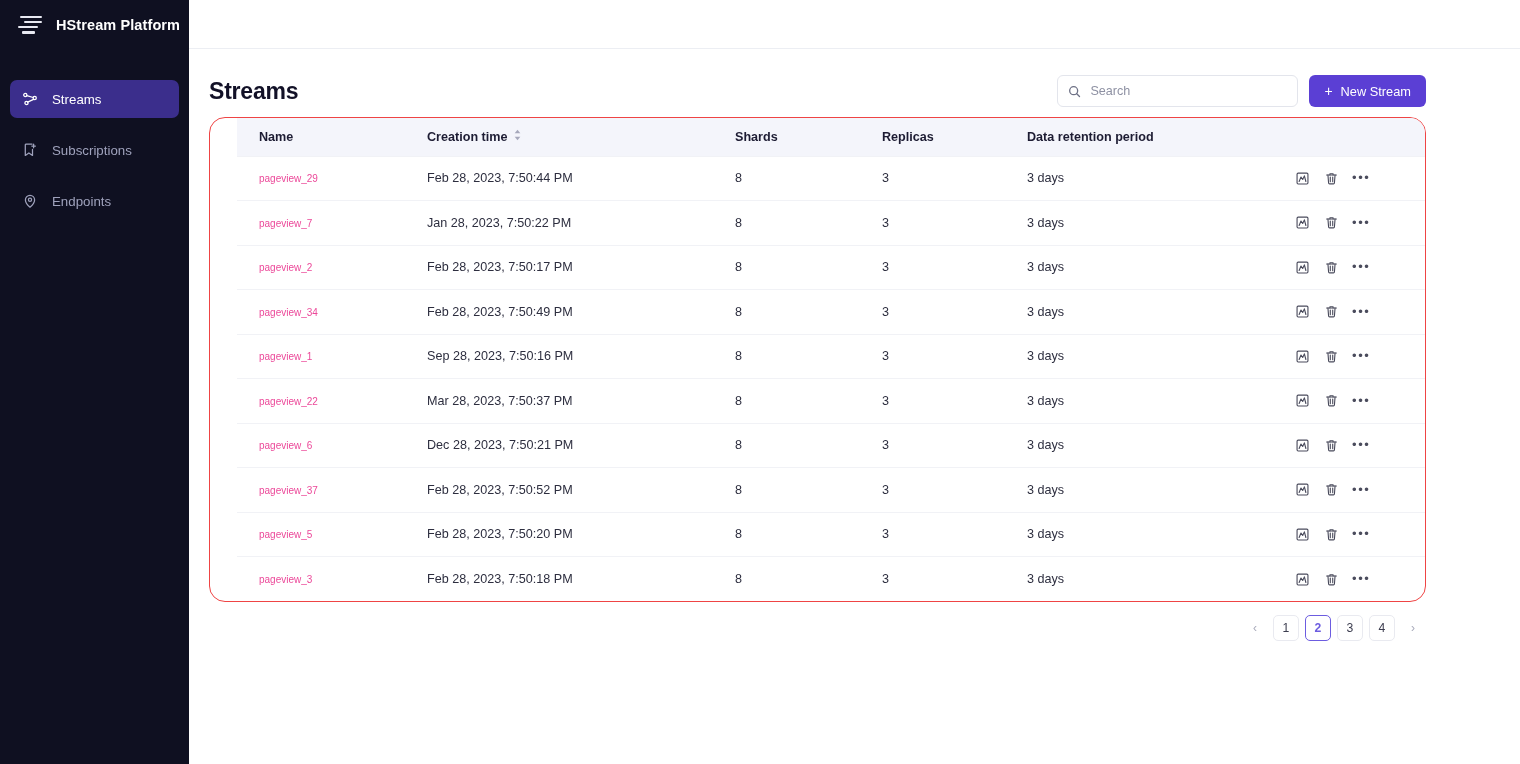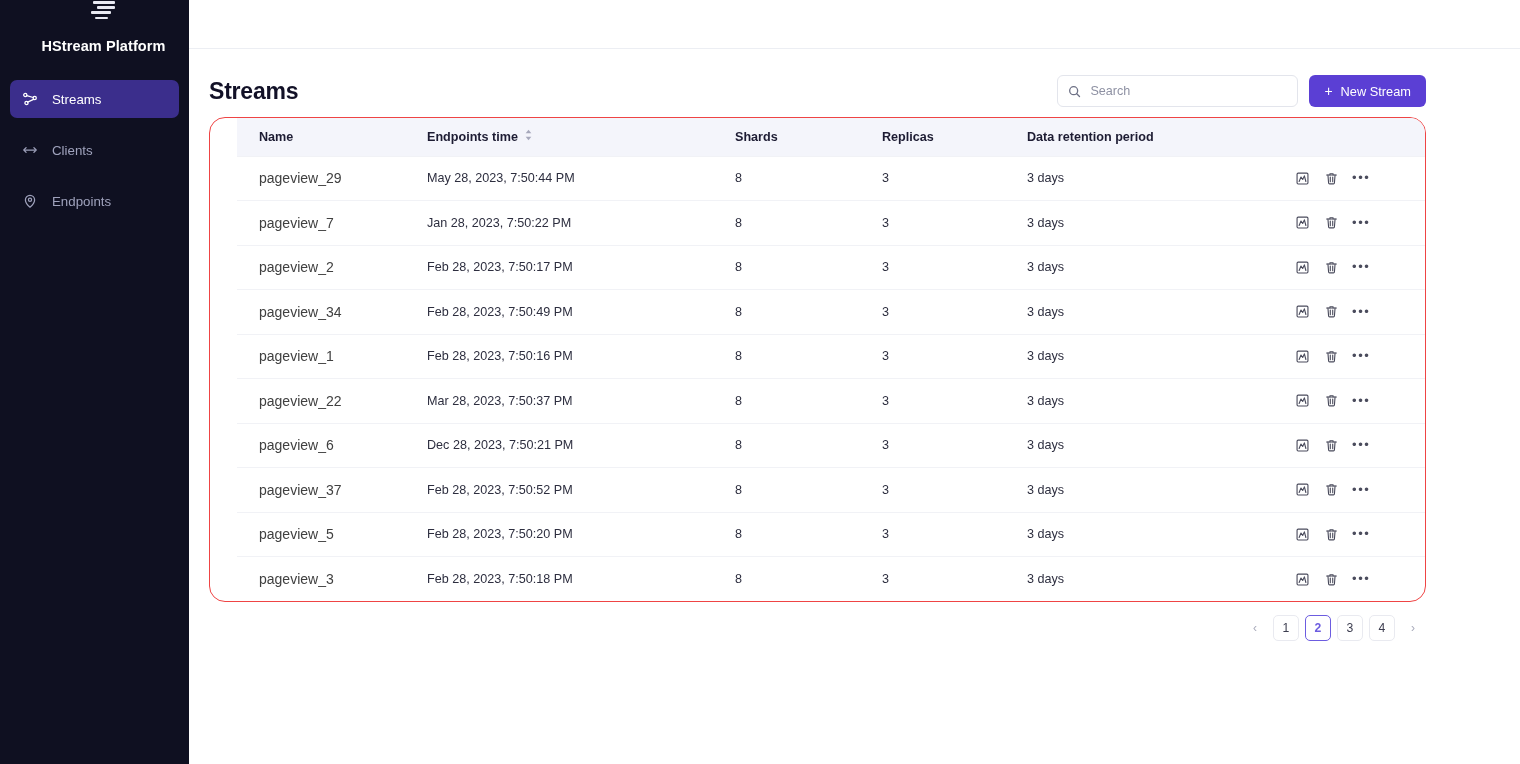--- a/index.html
+++ b/index.html
@@ -29,21 +29,20 @@
     position: relative;
     overflow: hidden;
   }
 
   .brand {
     height: 49px;
     display: flex;
     align-items: center;
     padding-left: 18px;
     gap: 12px;
-    flex-direction: column;
   }
   .brand-logo {
     width: 26px;
     height: 20px;
     position: relative;
     flex: 0 0 26px;
   }
   .brand-logo i {
     position: absolute;
     height: 2.6px;
@@ -220,23 +219,23 @@
   }
 
   .col-name    { width: 190px; padding-left: 22px !important; }
   .col-time    { width: 308px; }
   .col-shards  { width: 147px; }
   .col-replicas{ width: 145px; }
   .col-ret     { width: auto; }
   .col-actions { width: 175px; }
 
   .link-name {
-    color: #404040;
+    color: #ec4899;
     text-decoration: none;
-    font-size: 14px;
+    font-size: 10px;
     cursor: pointer;
   }
 
   .row-actions {
     display: flex;
     align-items: center;
     justify-content: flex-start;
     gap: 12px;
     padding-left: 44px;
   }
@@ -317,32 +316,32 @@
             <circle cx="3.3" cy="4" r="1.6"></circle>
               <circle cx="12.7" cy="7" r="1.6"></circle>
               <circle cx="4.5" cy="12" r="1.6"></circle>
             <path d="M4.8 4.6 L11.2 6.5"></path>
               <path d="M11.6 8.3 L5.6 11.2"></path>
           </svg>
         </span>
         <span class="nav-label">Streams</span>
       </div>
 
-
-
       <div class="nav-item">
         <span class="nav-icon">
           <svg width="16" height="16" viewBox="0 0 16 16" fill="none" stroke="currentColor" stroke-width="1.25" stroke-linecap="round" stroke-linejoin="round">
-            <path d="M4.1 5.6 1.8 8l2.3 2.4"></path>
-            <path d="M11.9 5.6 14.2 8l-2.3 2.4"></path>
-            <path d="M2.6 8h10.8"></path>
+            <path d="M10 2H4.3a1 1 0 0 0-1 1v10.4l3.6-2.4 3.6 2.4V7.4"></path>
+            <path d="M11.6 2.2v3.6"></path>
+              <path d="M9.8 4h3.6"></path>
           </svg>
         </span>
-        <span class="nav-label">Clients</span>
+        <span class="nav-label">Subscriptions</span>
       </div>
+
+
 
       <div class="nav-item">
         <span class="nav-icon">
           <svg width="16" height="16" viewBox="0 0 16 16" fill="none" stroke="currentColor" stroke-width="1.25" stroke-linecap="round" stroke-linejoin="round">
             <path d="M8 14.2s4.6-4 4.6-7.3A4.6 4.6 0 0 0 8 2.3a4.6 4.6 0 0 0-4.6 4.6C3.4 10.2 8 14.2 8 14.2z"></path>
             <circle cx="8" cy="6.8" r="1.6"></circle>
           </svg>
         </span>
         <span class="nav-label">Endpoints</span>
       </div>
@@ -383,21 +382,21 @@
         <table class="data">
           <thead>
             <tr>
               <th class="col-name" style="padding-left:22px">
                 <div class="th-inner">
                     <span>Name</span>
                   </div>
               </th>
               <th class="col-time">
                 <div class="th-inner">
-                  <span>Endpoints time</span>
+                  <span>Creation time</span>
                   <span>
                     <svg width="9" height="12" viewBox="0 0 9 12" fill="#a6a8bb">
                       <path d="M4.5 0.8 7.3 4.3H1.7z"></path>
                         <path d="M4.5 11.2 1.7 7.7h5.6z"></path>
                     </svg>
                   </span>
                 </div>
               </th>
               <th class="col-shards">
                 <div class="th-inner">
@@ -413,21 +412,21 @@
                 <div class="th-inner">
                     <span>Data retention period</span>
                   </div>
               </th>
               <th class="col-actions"></th>
             </tr>
           </thead>
           <tbody id="tbody">
               <tr>
                 <td class="col-name" style="padding-left:22px"><a class="link-name">pageview_29</a></td>
-                <td class="col-time">May 28, 2023, 7:50:44 PM</td>
+                <td class="col-time">Feb 28, 2023, 7:50:44 PM</td>
                 <td class="col-shards">8</td>
                 <td class="col-replicas">3</td>
                 <td class="col-ret">3 days</td>
                 <td class="col-actions">
                   <div class="row-actions">
                     <span class="icon-btn">
                       <svg width="15" height="15" viewBox="0 0 16 16" fill="none" stroke="currentColor" stroke-width="1.2" stroke-linecap="round" stroke-linejoin="round">
                         <rect x="2.2" y="2.2" width="11.6" height="11.6" rx="1.2"></rect>
                         <path d="M4.4 11.2 L6.4 6.4 L8.2 9.1 L10 5.2 L11.6 11.2"></path>
                       </svg>
@@ -521,21 +520,21 @@
                         <path d="M6.7 6.5v5"></path>
                         <path d="M9.3 6.5v5"></path>
                       </svg>
                     </span>
                     <span class="dots">•••</span>
                   </div>
                 </td>
               </tr>
               <tr>
                 <td class="col-name" style="padding-left:22px"><a class="link-name">pageview_1</a></td>
-                <td class="col-time">Feb 28, 2023, 7:50:16 PM</td>
+                <td class="col-time">Sep 28, 2023, 7:50:16 PM</td>
                 <td class="col-shards">8</td>
                 <td class="col-replicas">3</td>
                 <td class="col-ret">3 days</td>
                 <td class="col-actions">
                   <div class="row-actions">
                     <span class="icon-btn">
                       <svg width="15" height="15" viewBox="0 0 16 16" fill="none" stroke="currentColor" stroke-width="1.2" stroke-linecap="round" stroke-linejoin="round">
                         <rect x="2.2" y="2.2" width="11.6" height="11.6" rx="1.2"></rect>
                         <path d="M4.4 11.2 L6.4 6.4 L8.2 9.1 L10 5.2 L11.6 11.2"></path>
                       </svg>

